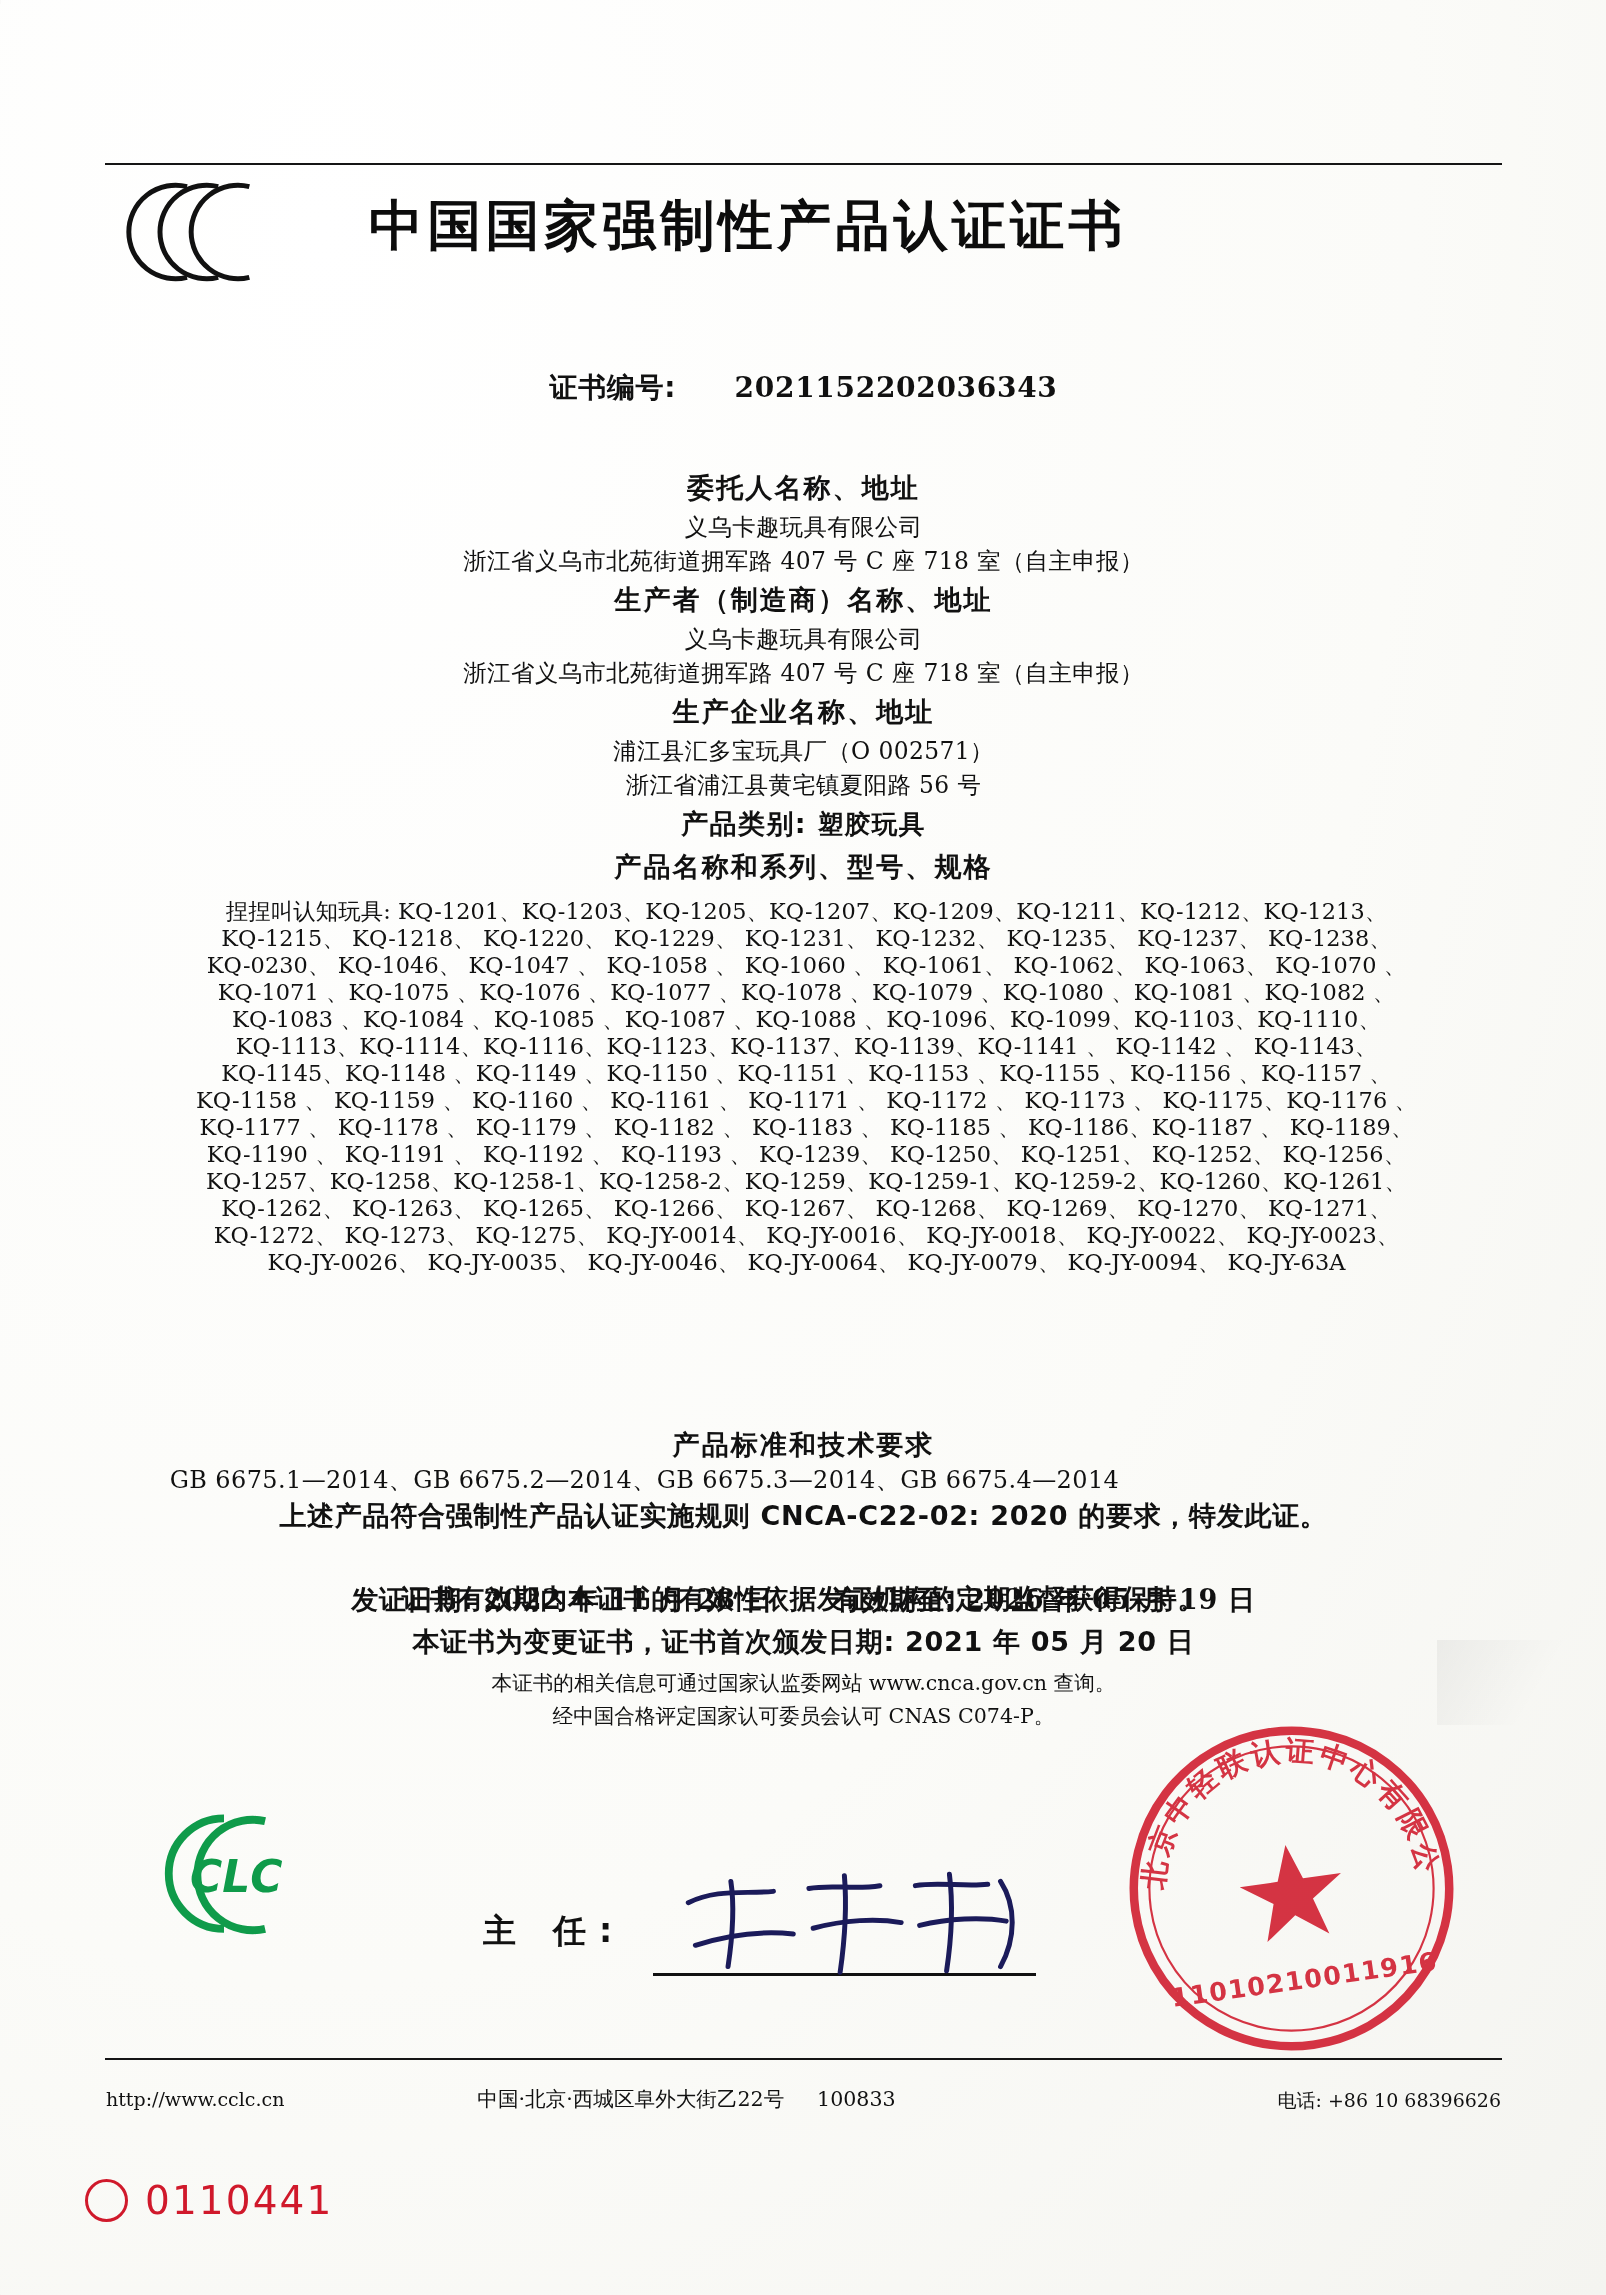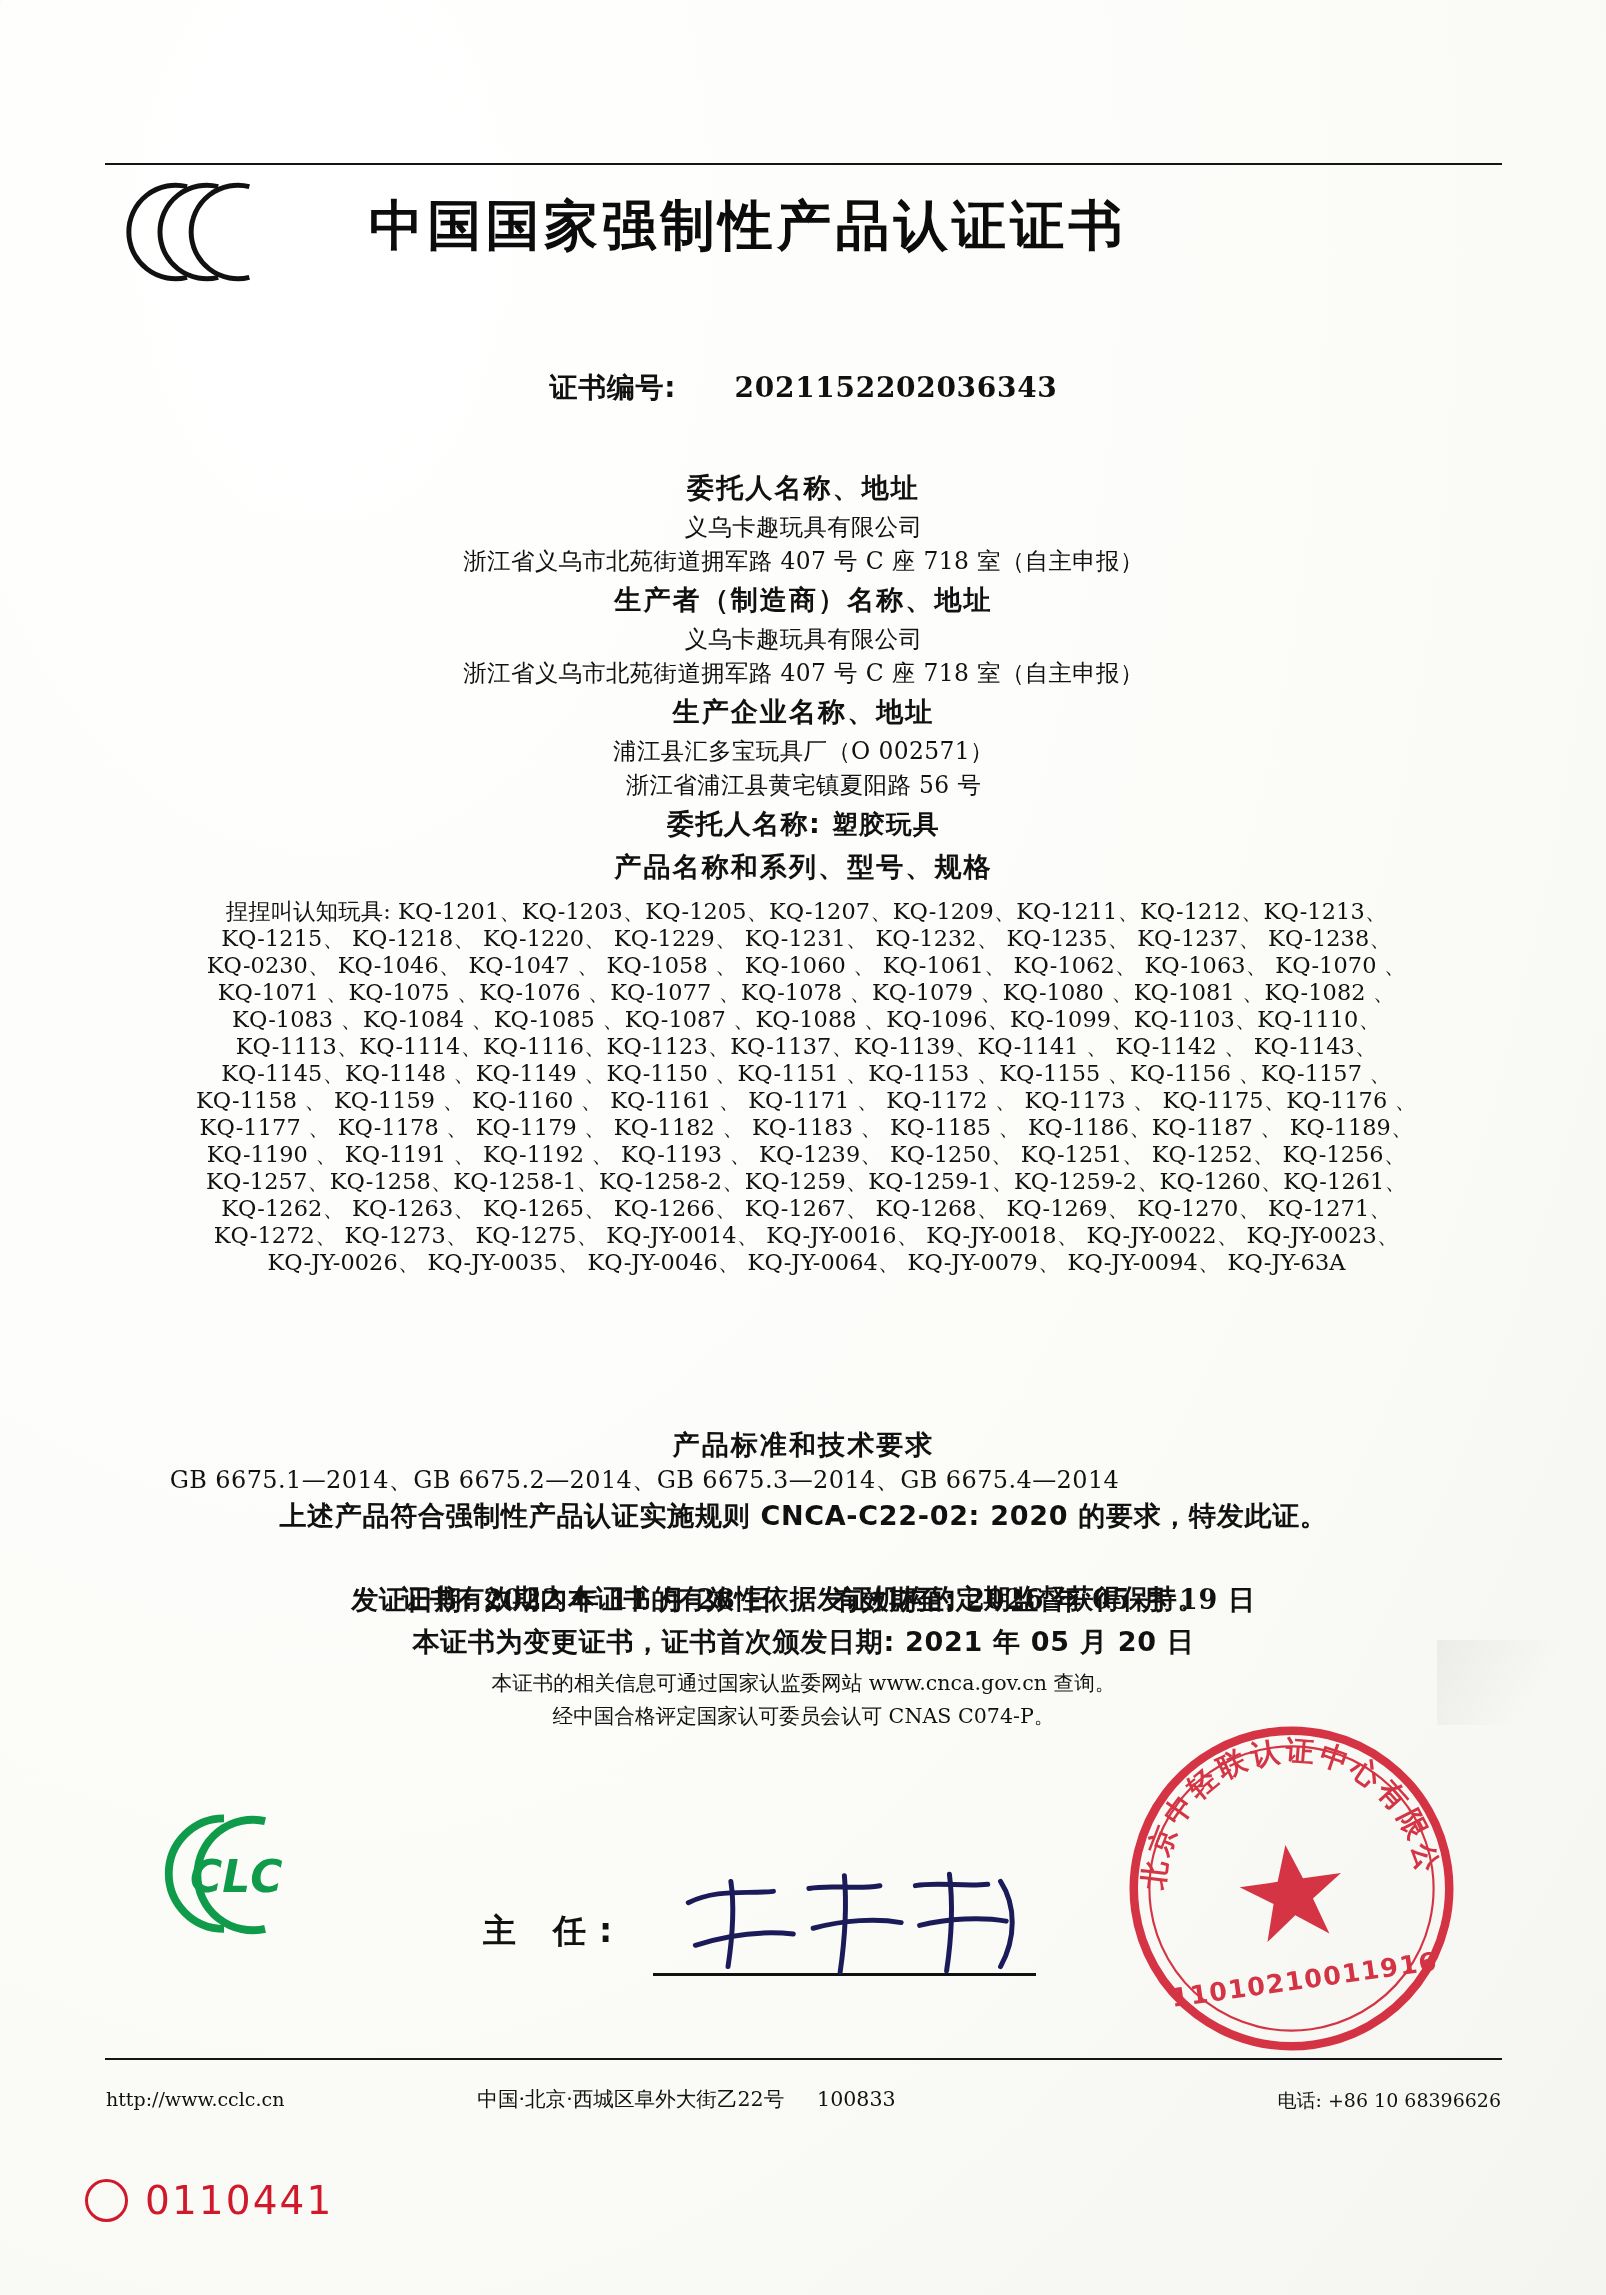--- a/index.html
+++ b/index.html
@@ -190,21 +190,21 @@
 
   <div class="block hd" style="top:582px;">生产者（制造商）名称、地址</div>
   <div class="block ln" style="top:623px;">义乌卡趣玩具有限公司</div>
   <div class="block ln" style="top:657px;">浙江省义乌市北苑街道拥军路 407 号 C 座 718 室（自主申报）</div>
 
   <div class="block hd" style="top:694px;">生产企业名称、地址</div>
   <div class="block ln" style="top:735px;">浦江县汇多宝玩具厂（O 002571）</div>
   <div class="block ln" style="top:769px;">浙江省浦江县黄宅镇夏阳路 56 号</div>
 
   <div class="block hd-inline" style="top:806px;">
-    <span>委托人名称:</span>
+    <span>产品类别:</span>
     <span class="val">塑胶玩具</span>
   </div>
 
   <div class="block hd" style="top:849px;">产品名称和系列、型号、规格</div>
 
   <div class="models">
     <div class="row">捏捏叫认知玩具: KQ-1201、KQ-1203、KQ-1205、KQ-1207、KQ-1209、KQ-1211、KQ-1212、KQ-1213、</div>
     <div class="row">KQ-1215、 KQ-1218、 KQ-1220、 KQ-1229、 KQ-1231、 KQ-1232、 KQ-1235、 KQ-1237、 KQ-1238、</div>
     <div class="row">KQ-0230、 KQ-1046、 KQ-1047 、 KQ-1058 、 KQ-1060 、 KQ-1061、 KQ-1062、 KQ-1063、 KQ-1070 、</div>
     <div class="row">KQ-1071 、KQ-1075 、KQ-1076 、KQ-1077 、KQ-1078 、KQ-1079 、KQ-1080 、KQ-1081 、KQ-1082 、</div>

